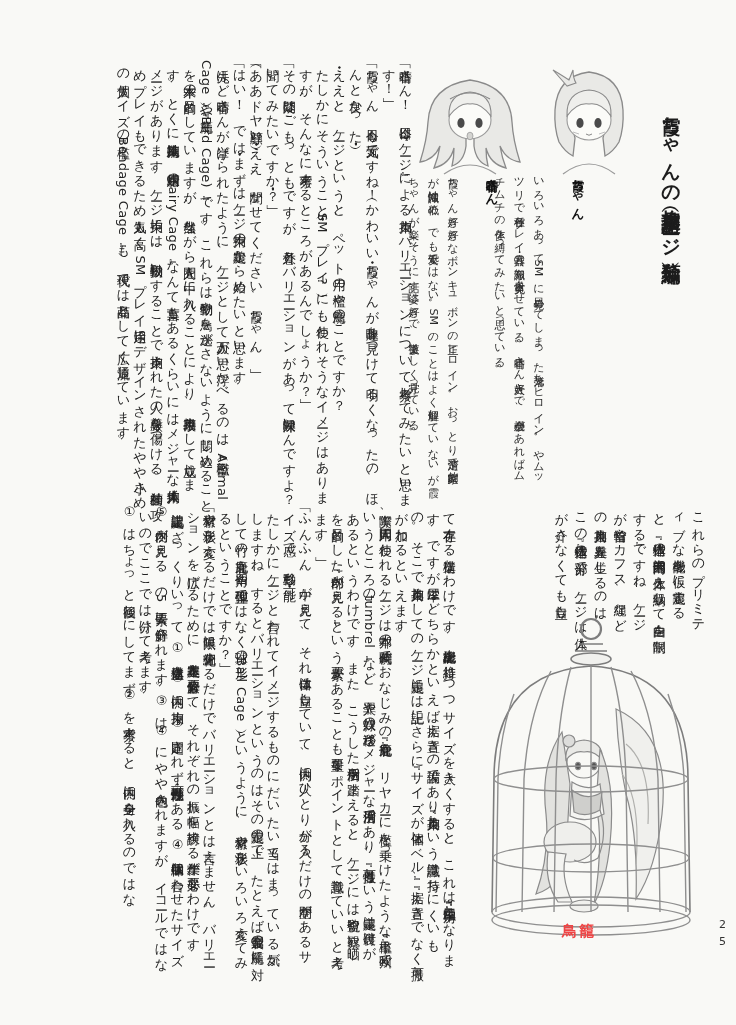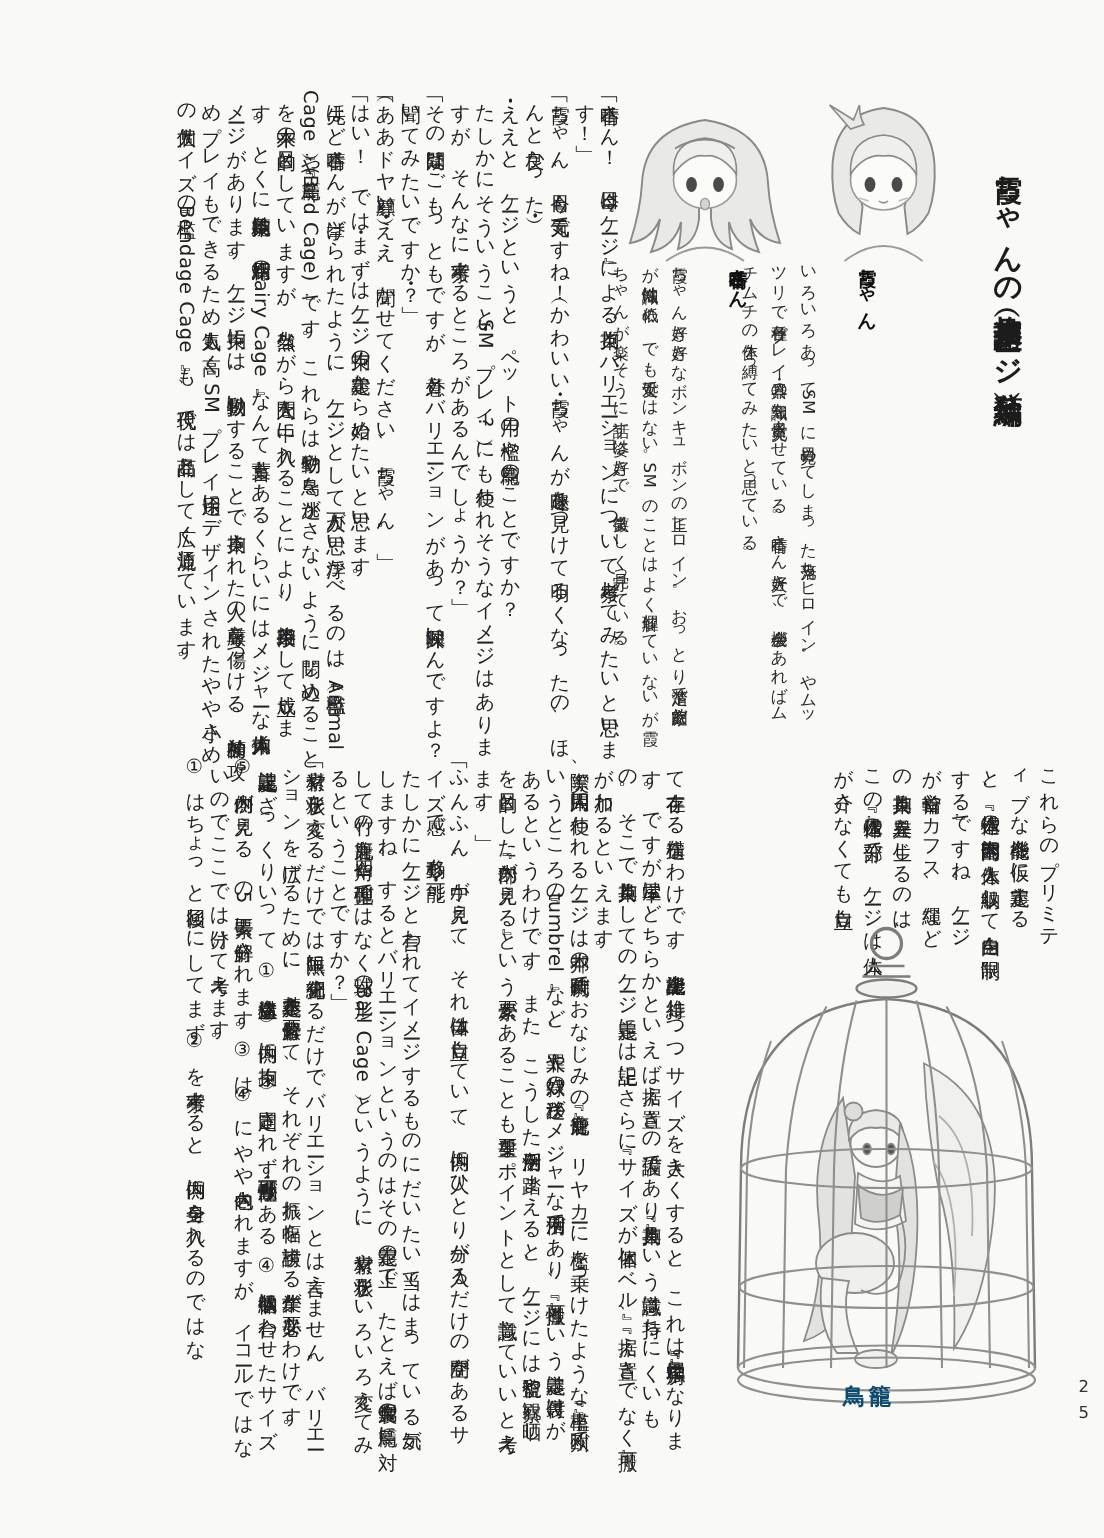--- a/index.html
+++ b/index.html
@@ -28,21 +28,21 @@
   }
   .discussion-bottom{
     position:absolute;top:504px;left:57px;width:400px;height:464px;
     font-size:13px;line-height:16px;letter-spacing:0.3px;
   }
   .portrait-haruka{position:absolute;left:414px;top:74px;}
   .portrait-kasumi{position:absolute;left:543px;top:64px;}
   .cage-illustration{position:absolute;left:466px;top:614px;}
   .cage-caption{
     position:absolute;left:534px;top:922px;width:90px;text-align:center;
-    font-weight:700;font-size:15px;letter-spacing:2px;color:#0c4a6e;
+    font-weight:700;font-size:15px;letter-spacing:2px;color:#ef4444;
   }
   .page-number{
     position:absolute;top:918px;right:7px;
     writing-mode:vertical-rl;text-orientation:upright;
     font-size:11px;letter-spacing:4px;color:#333;
   }
 </style>
 </head>
 <body>
 

